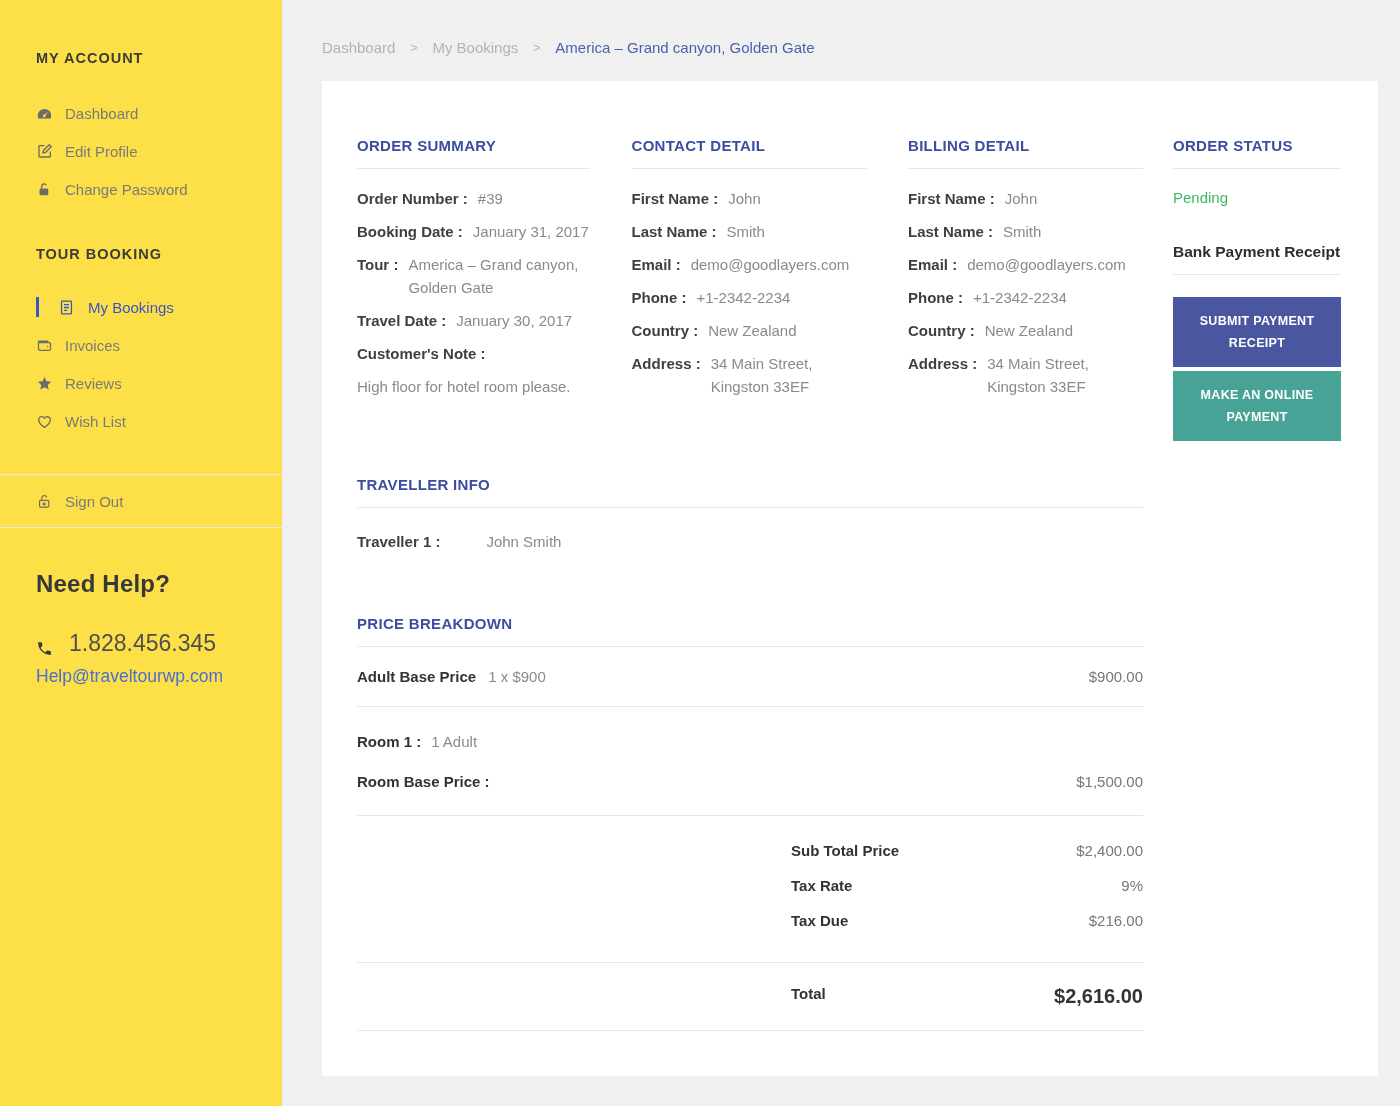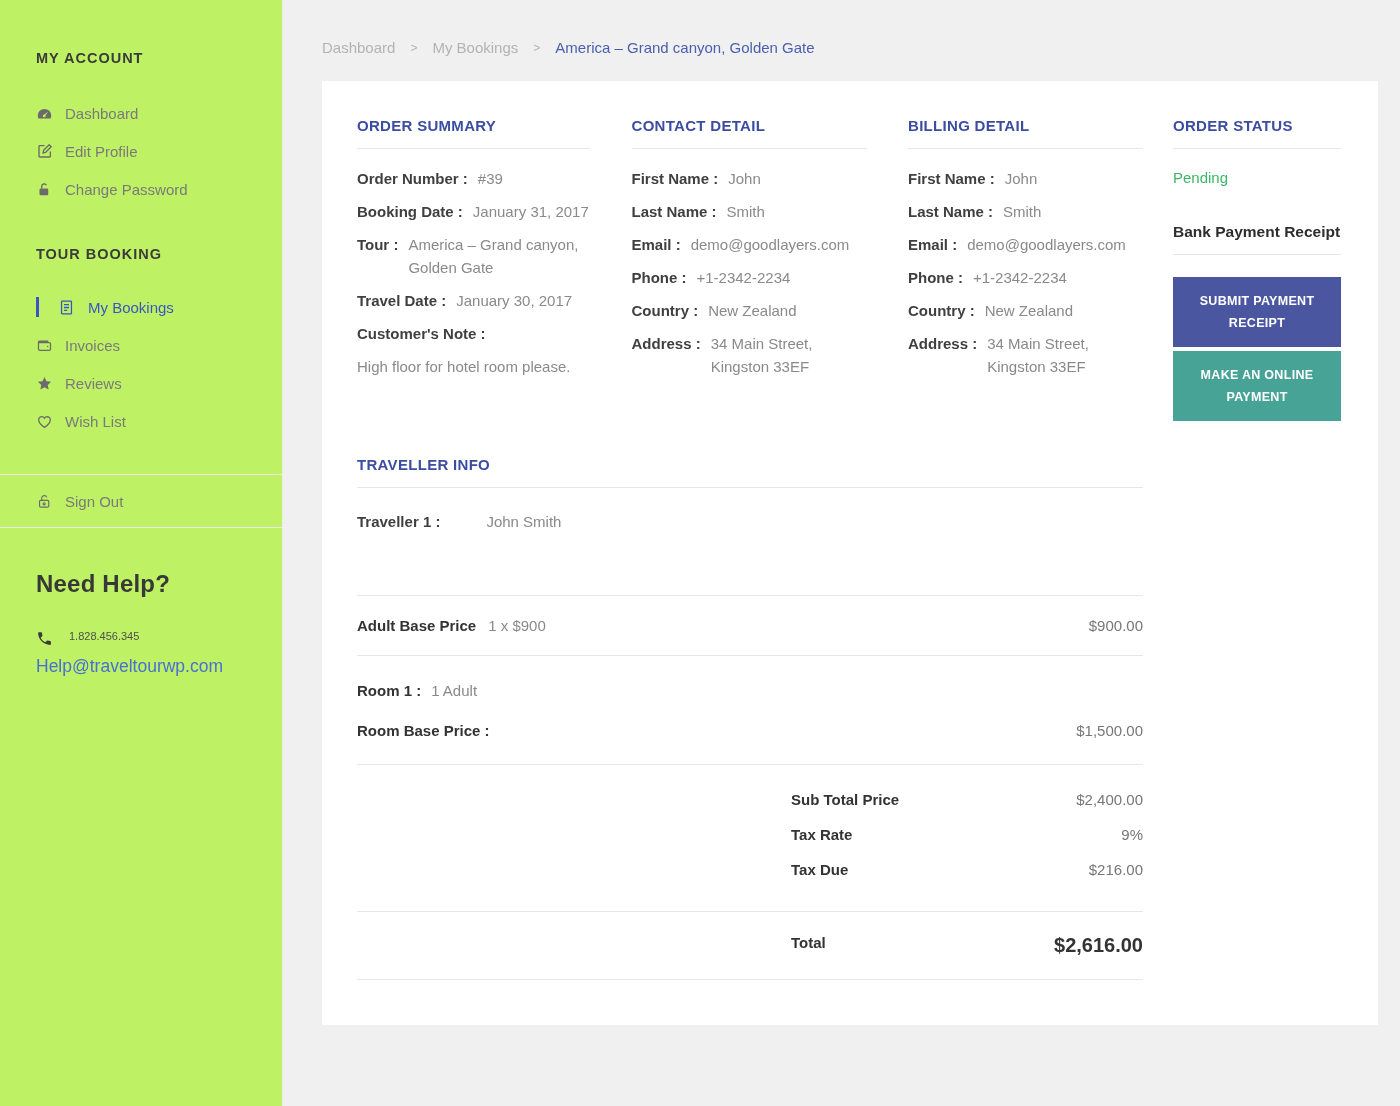--- a/index.html
+++ b/index.html
@@ -8,43 +8,43 @@
     --label-dark:#3f3f3f; --value-gray:#8a8a8a; --divider:#e7e7e7; --sidebar-gray:#7a7a7a;
   }
   *{box-sizing:border-box;}
   html,body{margin:0;padding:0;}
   body{
     width:1400px;height:1106px;background:var(--page-bg);
     font-family:"Liberation Sans","DejaVu Sans",sans-serif;font-size:15px;color:var(--value-gray);
     overflow:hidden;position:relative;
   }
   
-  .sidebar{position:absolute;left:0;top:0;width:283px;height:1106px;background:#bef264;padding-top:50px;border-right:1px solid #ececec;}
+  .sidebar{position:absolute;left:0;top:0;width:283px;height:1106px;background:#fde047;padding-top:50px;border-right:1px solid #ececec;}
   .sb-heading{margin:0 0 0 36px;font-size:14.5px;font-weight:bold;letter-spacing:1px;color:#3b3b3b;}
   .sb-nav{margin-top:28px;}
   .sb-item{display:flex;align-items:center;height:38px;padding-left:36px;color:var(--sidebar-gray);cursor:pointer;}
   .sb-item .ic{display:inline-flex;width:17px;justify-content:center;margin-right:12px;color:#6b6b6b;}
   .sb-item.active{color:var(--active-blue);padding-left:36px;}
   .sb-item.active .ic{color:var(--active-blue);margin-right:13px;}
   .active-bar{width:3px;height:20px;background:var(--active-blue);margin-right:19px;}
   .sb-heading2{margin-top:38px;}
   .sb-divider{border-top:1px solid #e9e9e9;margin-top:34px;}
   .signout-row{height:52px;margin-top:0;}
   .needhelp{margin:42px 0 0 36px;}
   .needhelp h2{margin:0;font-size:24px;color:#383838;letter-spacing:.2px;}
-  .nh-phone{display:flex;align-items:flex-start;margin-top:32px;color:#4f4f4f;font-size:11px;}
+  .nh-phone{display:flex;align-items:flex-end;margin-top:32px;color:#4f4f4f;font-size:23px;}
   .nh-phone .ic{display:inline-flex;margin-right:16px;color:#3b3b3b;}
   .nh-email{margin-top:9px;font-size:17.5px;color:var(--link-blue);cursor:pointer;}
   
   .main{position:absolute;left:283px;top:0;width:1117px;padding:39px 0 0 39px;}
   .breadcrumb{display:flex;align-items:center;font-size:15px;color:#b3b3b3;}
   .breadcrumb .sep{margin:0 15px;font-size:12px;color:#b3b3b3;}
   .breadcrumb .crumb{cursor:pointer;}
   .breadcrumb .current{color:#4a5fae;}
-  .card{margin-top:25px;width:1056px;background:#fff;padding:36px 37px 45px 35px;}
+  .card{margin-top:25px;width:1056px;background:#fff;padding:56px 37px 45px 35px;}
   .card-body{display:flex;}
   .left-col{width:786px;}
   .right-col{width:168px;margin-left:30px;}
   .sec-heading{font-size:15px;font-weight:bold;color:var(--heading-blue);letter-spacing:.3px;}
   .h-divider{border-top:1px solid var(--divider);margin-top:14px;}
   .info-grid{display:grid;grid-template-columns:233px 235px 235px;justify-content:space-between;}
   .fields{margin-top:18px;}
   .frow{display:flex;margin-bottom:10px;line-height:23px;}
   .frow .lbl{font-weight:bold;color:var(--label-dark);margin-right:10px;white-space:nowrap;}
   .frow .val{color:var(--value-gray);}
@@ -295,20 +295,21 @@
         <div class="traveller-sec">
           <div class="sec-heading">TRAVELLER INFO</div>
           <div class="h-divider"></div>
           <div class="trav-row">
             <span class="lbl">Traveller 1 :</span>
             <span class="val">John Smith</span>
           </div>
         </div>
 
         <div class="price-sec">
+          <div class="sec-heading">PRICE BREAKDOWN</div>
           <div class="h-divider"></div>
 
           <div class="prow1">
             <div class="left-part">
               <span class="plbl">Adult Base Price</span>
               <span class="pqty">1 x $900</span>
             </div>
             <span class="pamt">$900.00</span>
           </div>
 

